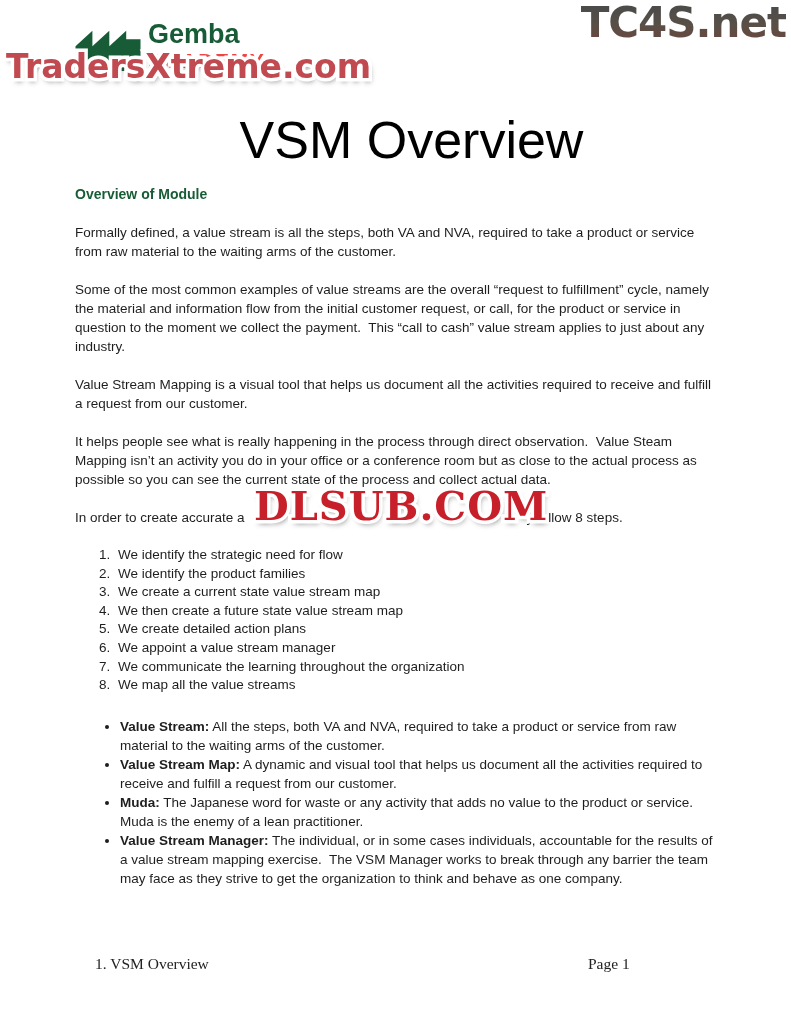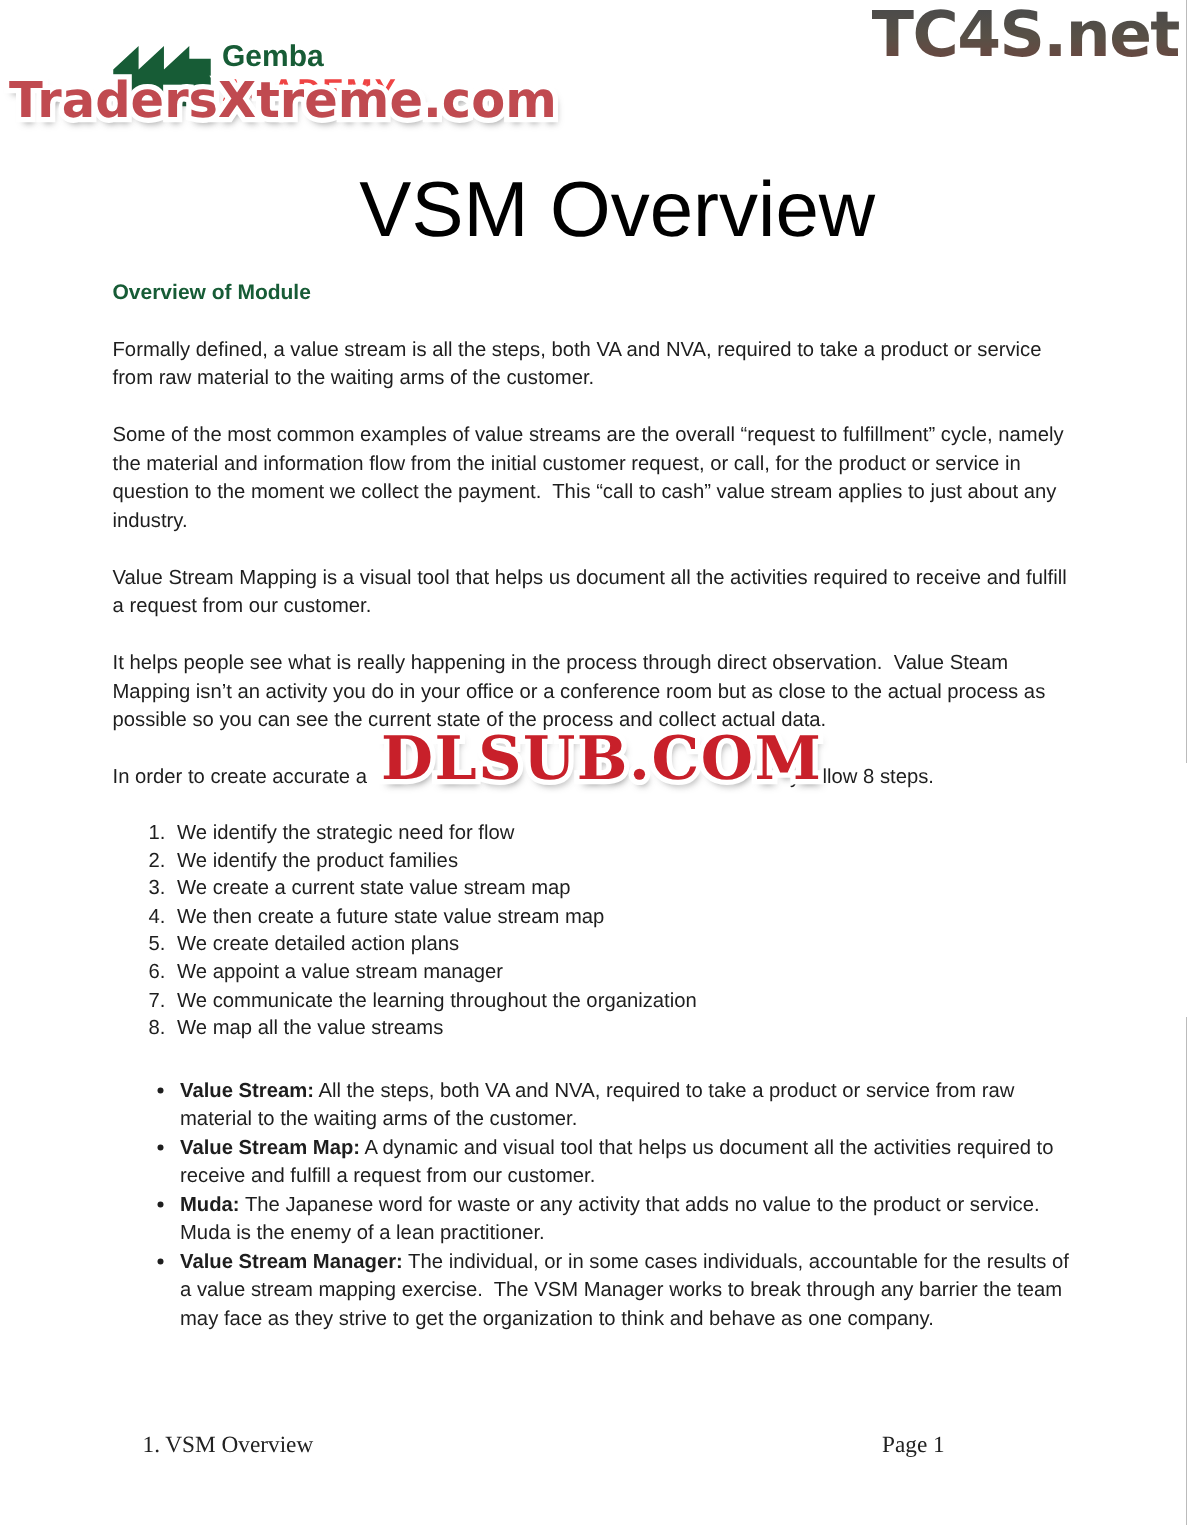--- a/index.html
+++ b/index.html
@@ -9,21 +9,21 @@
     background:#ffffff;
     font-family:"Liberation Sans", sans-serif;
     color:#1e1e1e;
     overflow:hidden;
     margin:0 auto;
   }
   
   .logo{position:absolute; left:75px; top:19px; display:flex; align-items:flex-end; gap:7px;}
   .logo svg{display:block;}
   .logo-text{display:flex; flex-direction:column; line-height:1;}
-  .logo-word{font-size:20px; font-weight:700; color:#175c36; letter-spacing:0;}
+  .logo-word{font-size:27px; font-weight:700; color:#175c36; letter-spacing:0;}
   .logo-sub{font-size:21px; font-weight:700; color:#ef4444; letter-spacing:1.6px; margin-top:2px;}
   
   .wm{position:absolute; z-index:5; white-space:nowrap; pointer-events:none;}
   .wm-tc4s{
     top:-2px; right:5px;
     font-family:"DejaVu Sans", sans-serif;
     font-weight:700; font-size:42px; letter-spacing:-1px;
     background:linear-gradient(180deg,#4b4b4b 15%,#585046 55%,#6e453f 95%);
     -webkit-background-clip:text; background-clip:text;
     color:transparent; -webkit-text-fill-color:transparent;

